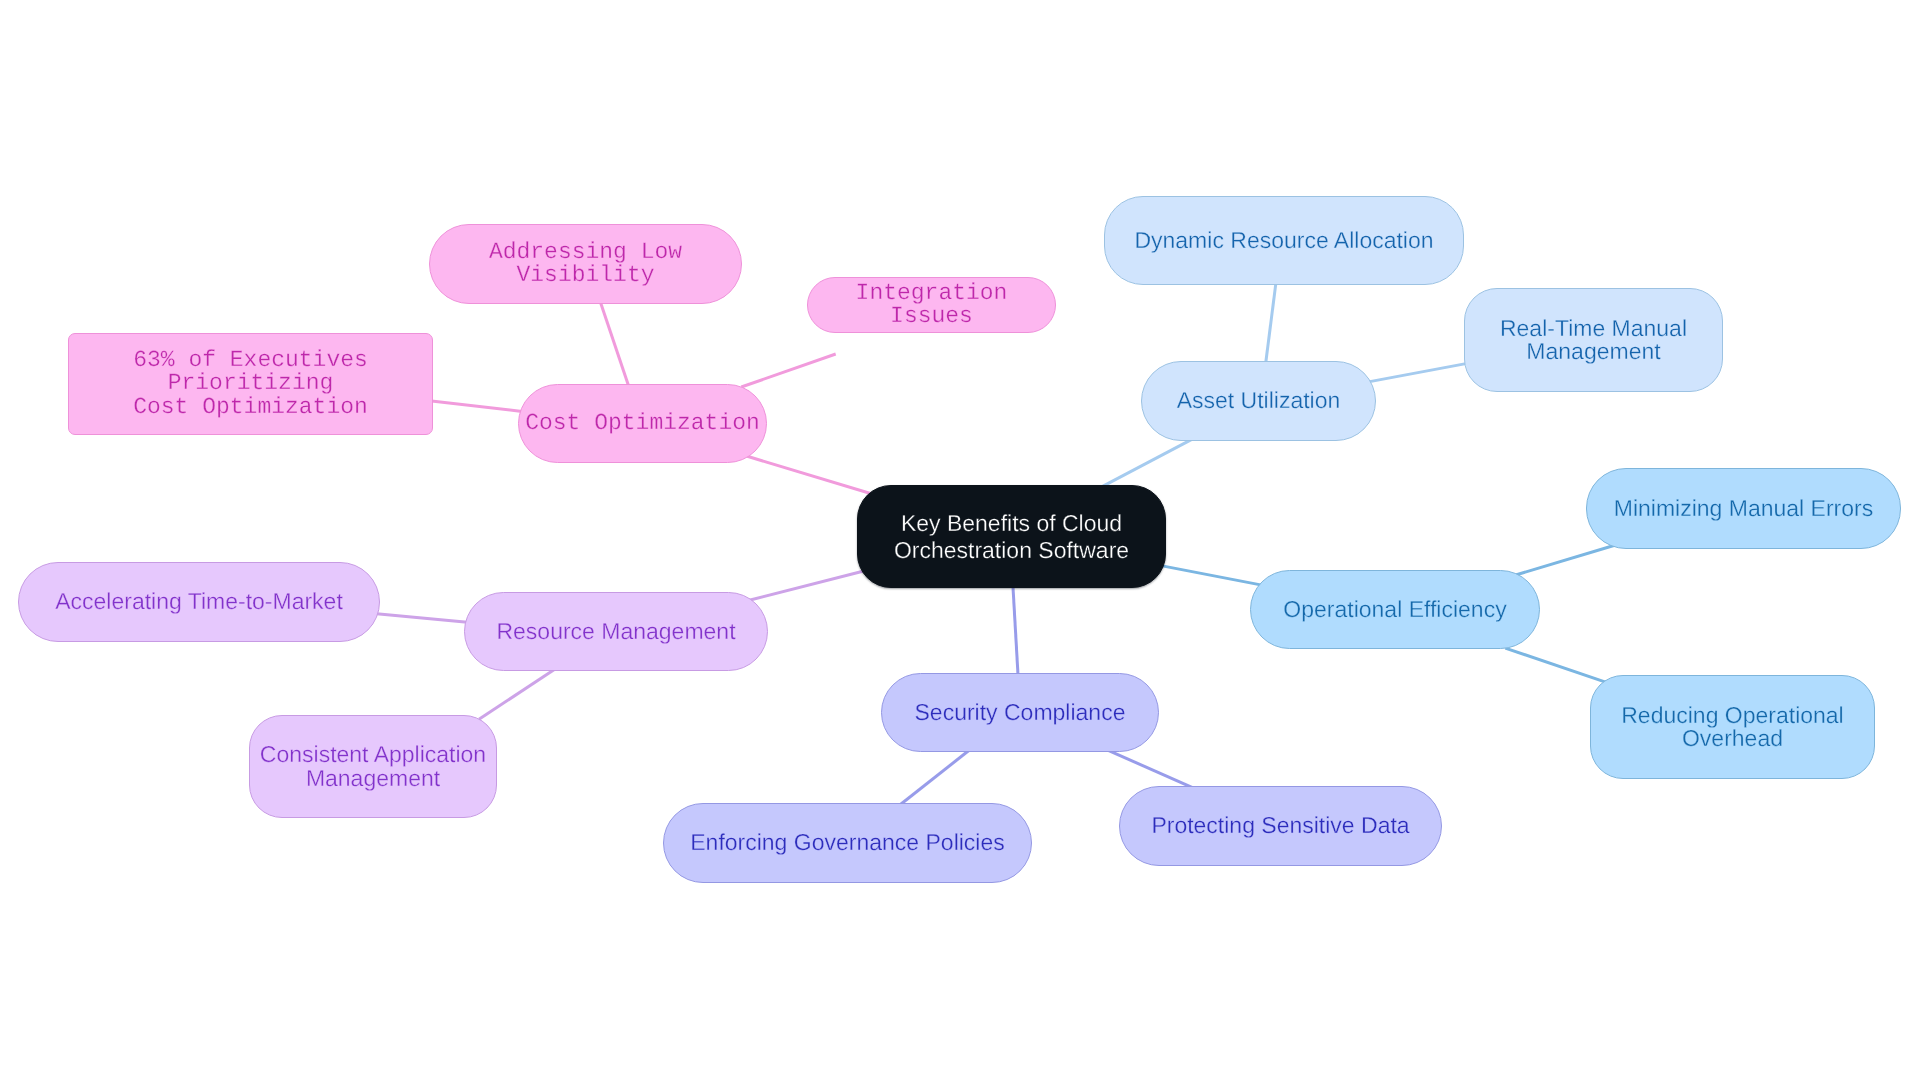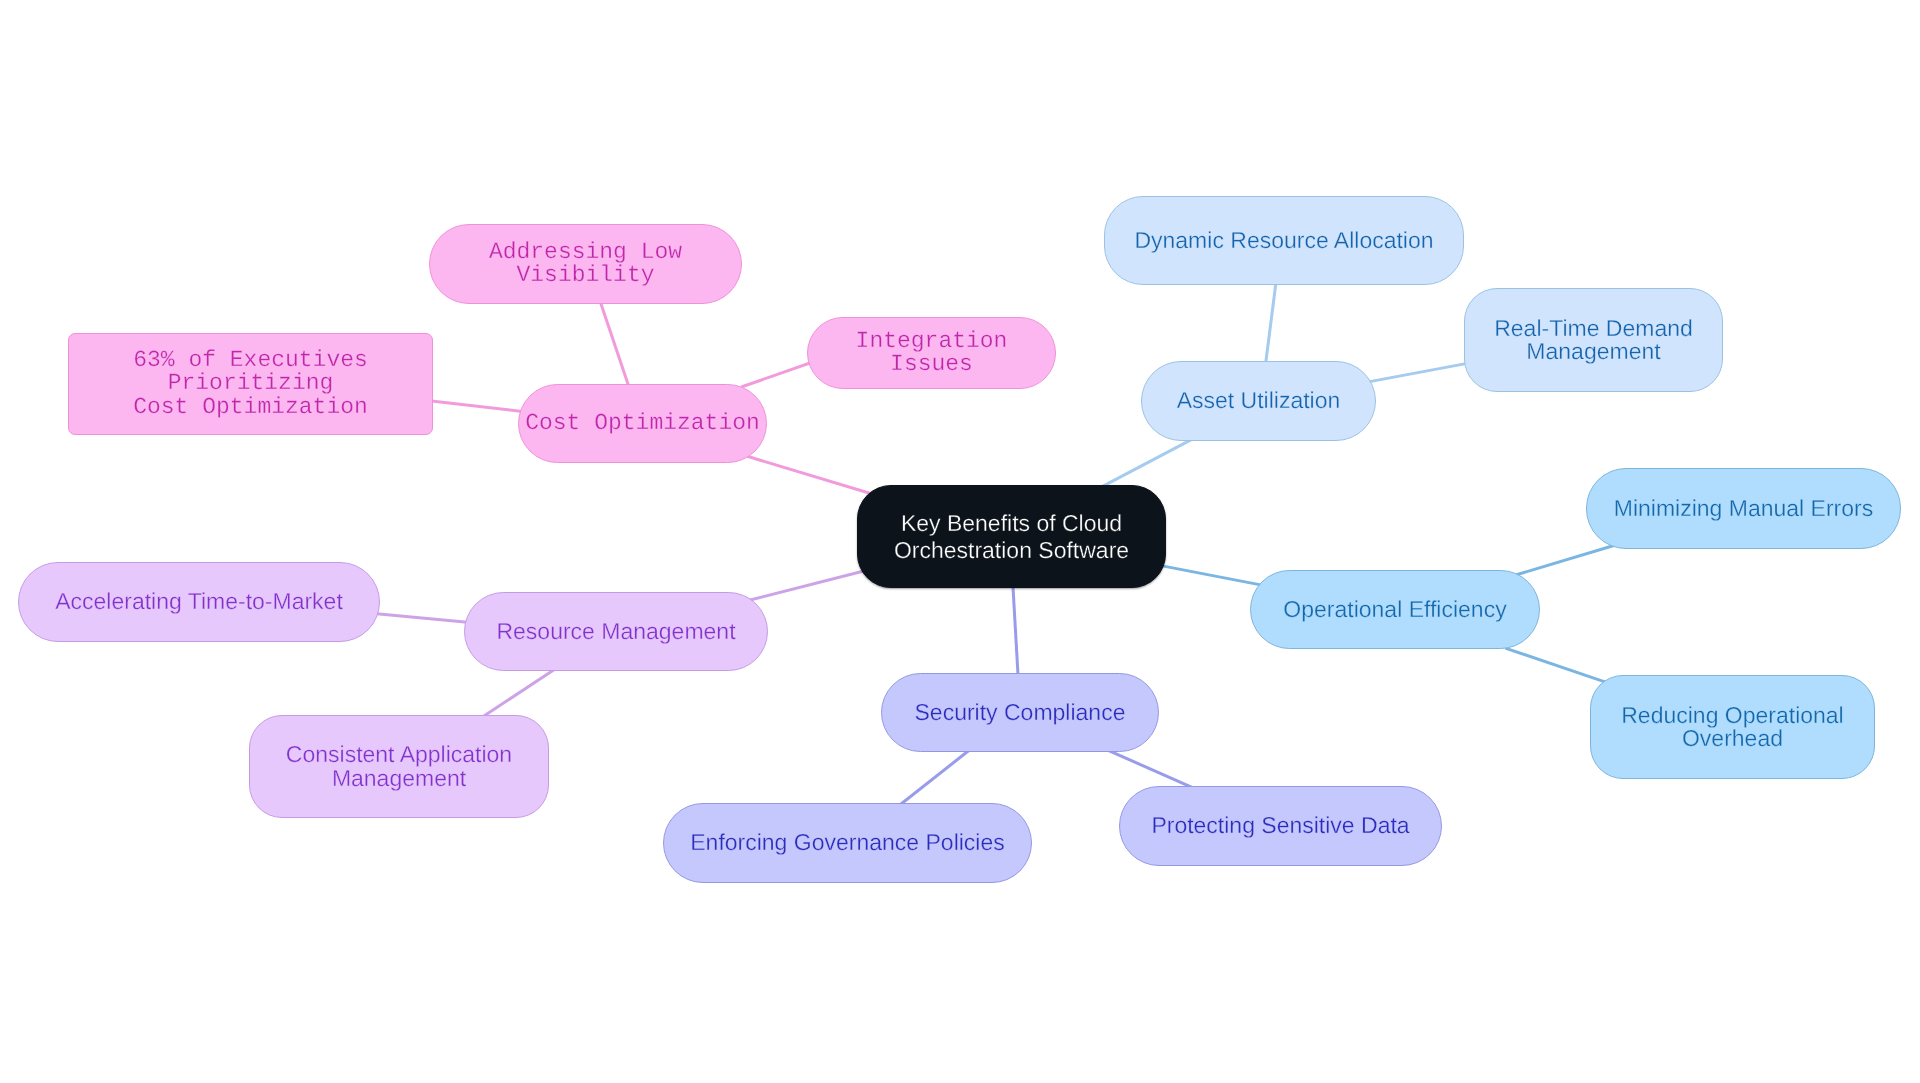--- a/index.html
+++ b/index.html
@@ -31,24 +31,24 @@
   #n-dra  {left:1104px;top:196px;width:360px;height:89px;border-radius:39px;}
   #n-rtdm {left:1464px;top:288px;width:259px;height:104px;border-radius:33px;}
   #n-opeff{left:1250px;top:570px;width:290px;height:79px;border-radius:40px;}
   #n-mme  {left:1586px;top:468px;width:315px;height:81px;border-radius:40px;}
   #n-roh  {left:1590px;top:675px;width:285px;height:104px;border-radius:33px;}
   #n-sec  {left:881px;top:673px;width:278px;height:79px;border-radius:40px;}
   #n-egp  {left:663px;top:803px;width:369px;height:80px;border-radius:40px;}
   #n-psd  {left:1119px;top:786px;width:323px;height:80px;border-radius:40px;}
   #n-resm {left:464px;top:592px;width:304px;height:79px;border-radius:40px;}
   #n-attm {left:18px;top:562px;width:362px;height:80px;border-radius:40px;}
-  #n-cam  {left:249px;top:715px;width:300px;height:103px;border-radius:33px;}
+  #n-cam  {left:249px;top:715px;width:248px;height:103px;border-radius:33px;}
   #n-cost {left:518px;top:384px;width:249px;height:79px;border-radius:40px;}
   #n-alv  {left:429px;top:224px;width:313px;height:80px;border-radius:40px;}
-  #n-int  {left:807px;top:277px;width:249px;height:72px;border-radius:40px;margin-top:40px;}
+  #n-int  {left:807px;top:277px;width:249px;height:56px;border-radius:40px;}
   #n-exec {left:68px;top:333px;width:365px;height:102px;border-radius:7px;}
 
   
   .c-blue1{background:#D0E4FD;border-color:#9CC2E2;color:#1463AC;-webkit-text-stroke:.3px #D0E4FD;}
   .c-blue2{background:#B0DCFE;border-color:#7EB5DB;color:#1468AA;-webkit-text-stroke:.3px #B0DCFE;}
   .c-indigo{background:#C5C8FD;border-color:#9498E3;color:#2C2CBC;-webkit-text-stroke:.3px #C5C8FD;}
   .c-violet{background:#E6C8FD;border-color:#C79BE3;color:#8232CB;-webkit-text-stroke:.3px #E6C8FD;}
   .c-pink{background:#FDB7F0;border-color:#EE91D9;color:#BE27AA;font-family:Liberation Mono, monospace;-webkit-text-stroke:.3px #FDB7F0;}
 </style>
 </head>
@@ -74,21 +74,21 @@
       <path stroke="#F19BDC" d="M741.3 387.0 L835.7 354.0"></path>
       <path stroke="#F19BDC" d="M524.0 411.7 L425.0 400.3"></path>
     </g>
   </svg>
 
   <div class="node node-root" id="n-root">Key Benefits of Cloud
 Orchestration Software</div>
 
   <div class="node lvl1 c-blue1" id="n-asset">Asset Utilization</div>
   <div class="node lvl2 c-blue1" id="n-dra">Dynamic Resource Allocation</div>
-  <div class="node lvl2 c-blue1" id="n-rtdm">Real-Time Demand
+  <div class="node lvl2 c-blue1" id="n-rtdm">Real-Time Manual
 Management</div>
 
   <div class="node lvl1 c-blue2" id="n-opeff">Operational Efficiency</div>
   <div class="node lvl2 c-blue2" id="n-roh">Reducing Operational
 Overhead</div>
   <div class="node lvl2 c-blue2" id="n-mme">Minimizing Manual Errors</div>
 
   <div class="node lvl1 c-indigo" id="n-sec">Security Compliance</div>
   <div class="node lvl2 c-indigo" id="n-egp">Enforcing Governance Policies</div>
   <div class="node lvl2 c-indigo" id="n-psd">Protecting Sensitive Data</div>

